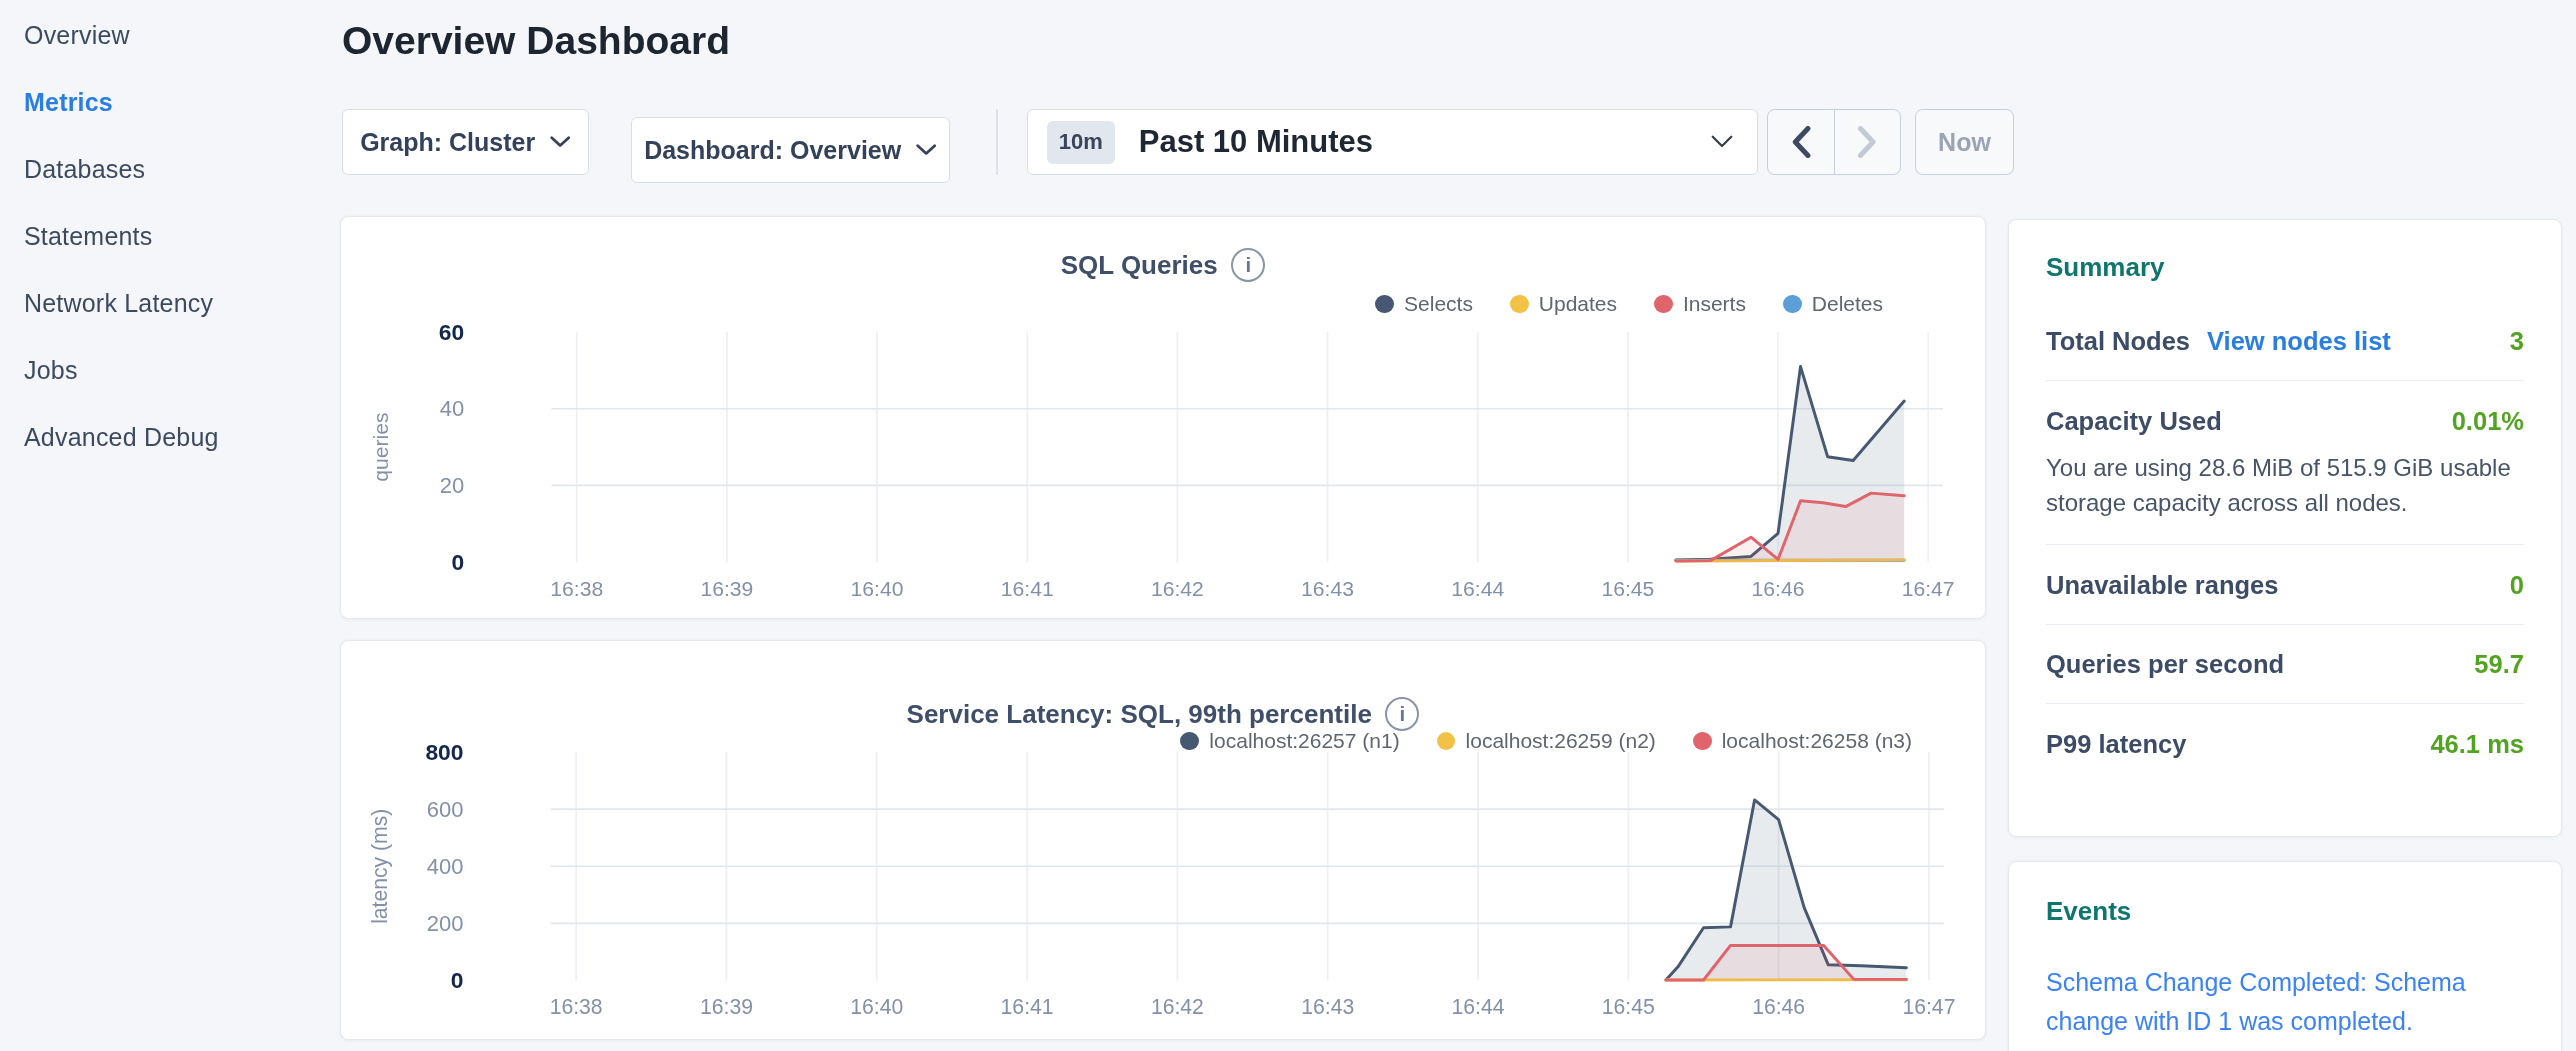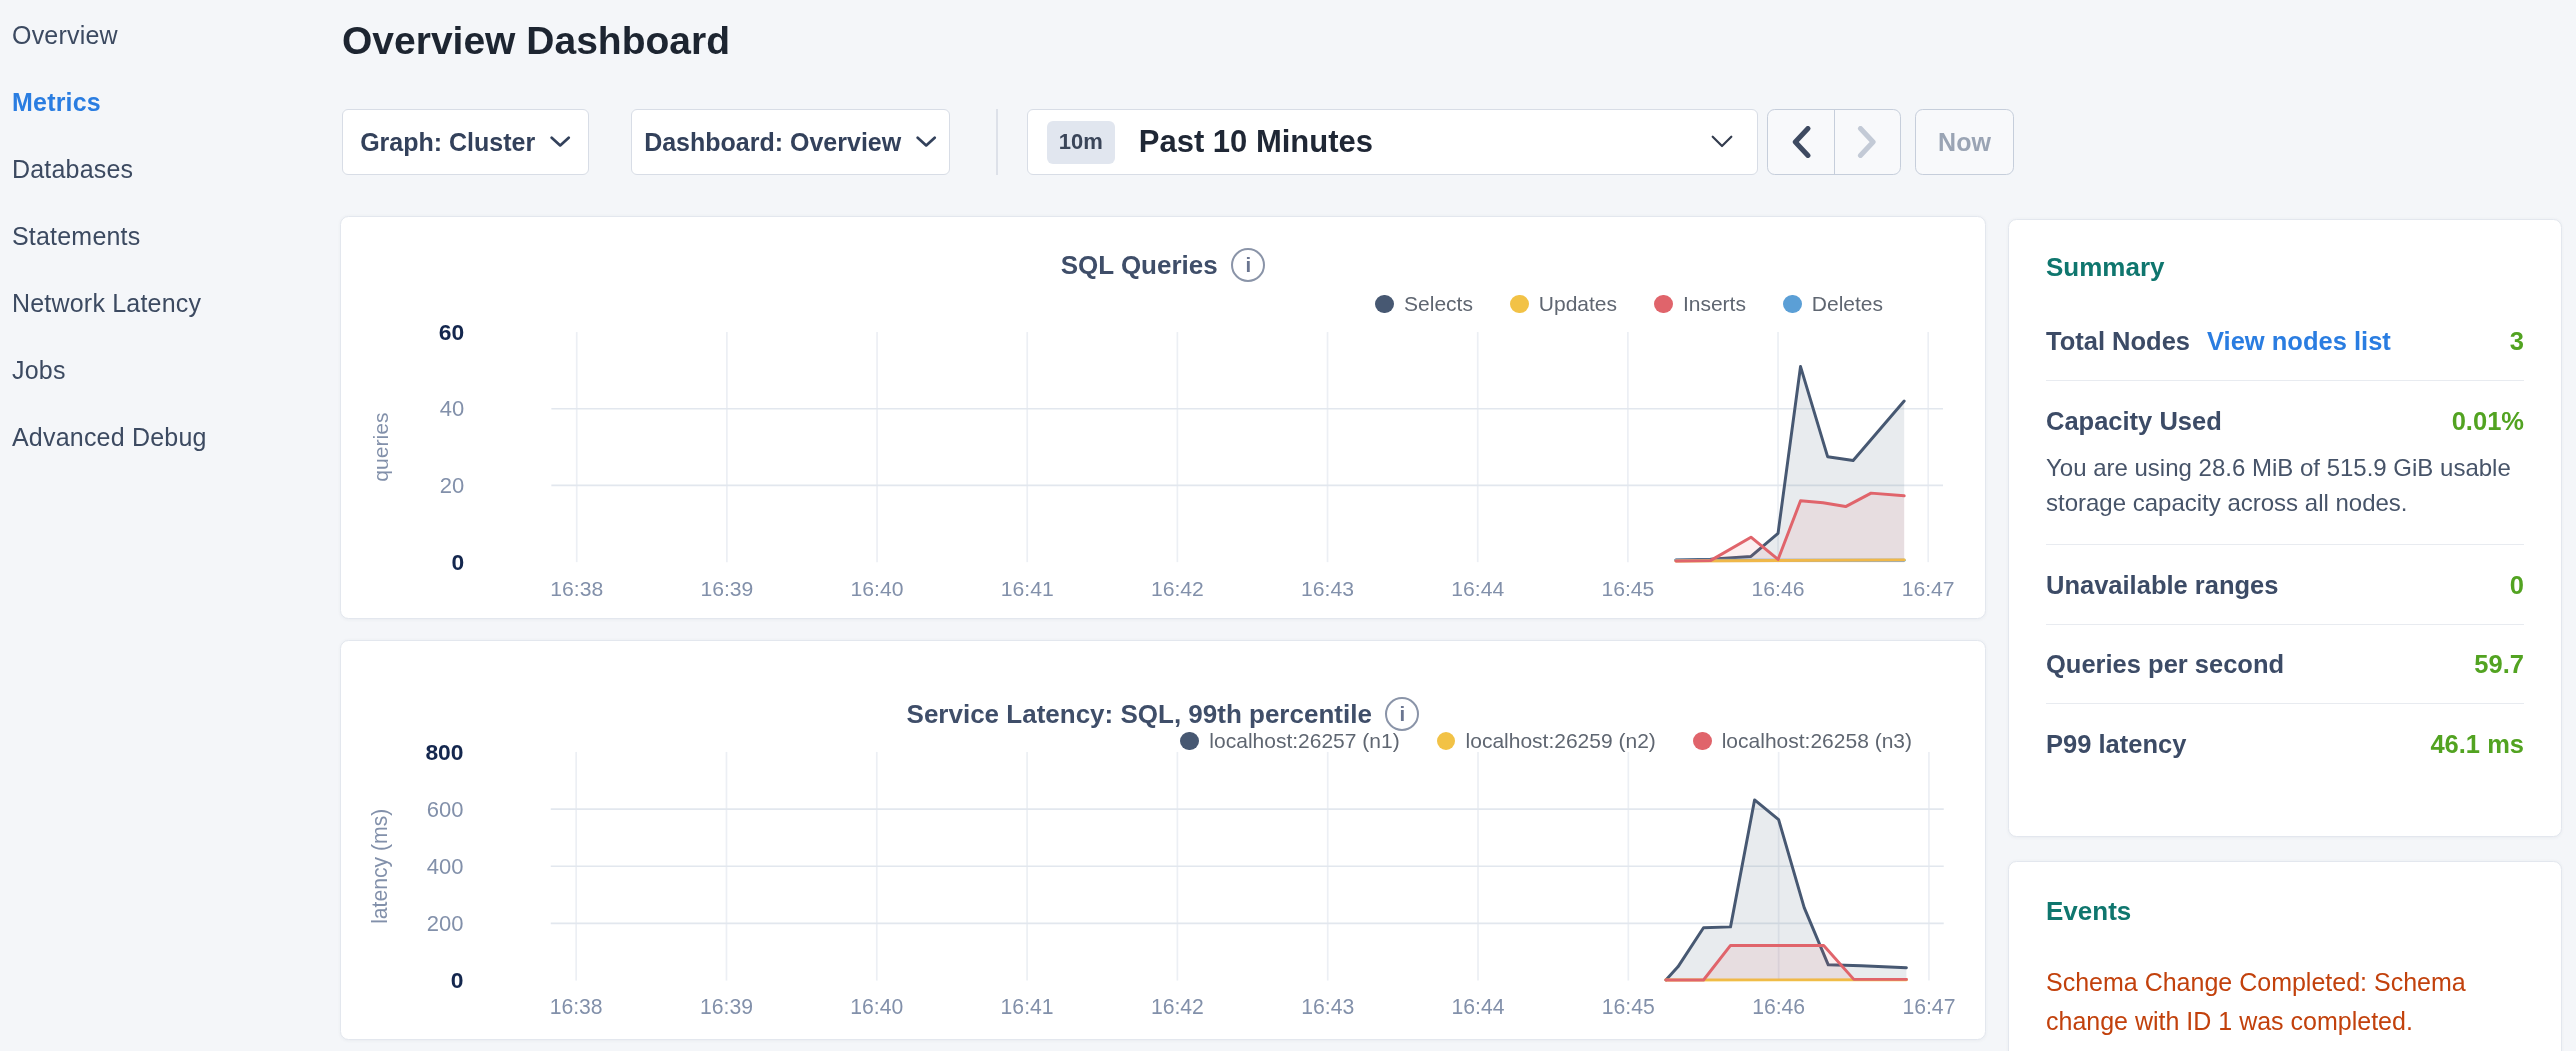--- a/index.html
+++ b/index.html
@@ -2,21 +2,21 @@
 <html style="font-size:13.6px"><head>
 <meta charset="utf-8">
 <style>
   * { margin:0; padding:0; box-sizing:border-box; }
   html,body { width:2576px; height:1051px; }
   body { font-family:"Liberation Sans", sans-serif; background:#f4f6f9; }
   #root { position:relative; width:2576px; height:1051px; overflow:hidden; }
 
   
   .sidebar { position:absolute; left:0; top:0; width:340px; height:100%; padding-top:1.7px; }
-  .side-item { height:67px; display:flex; align-items:center; padding-left:12px;
+  .side-item { height:67px; display:flex; align-items:center; padding-left:24px;
                font-size:25px; color:#3c4a61; cursor:pointer; letter-spacing:0.2px; }
   .side-item.active { color:#2a7de1; font-weight:bold; }
 
   
   .page-title { position:absolute; left:342px; top:18.7px; font-size:39px; font-weight:bold; color:#1d2531;text-align:center; }
 
   
   .btn { position:absolute; top:109px; height:66px; background:#fff; border:1.7px solid #d8dde6;
          border-radius:6px; display:flex; align-items:center; justify-content:center; gap:15.3px;
          font-size:25px; font-weight:bold; color:#33415b; cursor:pointer; }
@@ -62,21 +62,21 @@
   .sum-row.last { border-bottom:none; }
   .sum-row.first { padding-top:44px; }
   .sum-head { display:flex; align-items:flex-start; }
   .sum-label { font-size:25.5px; font-weight:bold; color:#3c4b66; }
   .sum-link { font-size:25.5px; font-weight:bold; color:#2a7de1; margin-left:17px; cursor:pointer; }
   .sum-value { margin-left:auto; font-size:25.5px; font-weight:bold; color:#52a321; }
   .sum-desc { margin-top:15.3px; font-size:24px; color:#475469; line-height:1.45; }
 
   
   .events-card { left:2008px; top:861px; width:554px; height:281px; padding:34px 37px; }
-  .event-msg { margin-top:36px; font-size:25px; color:#c2410c; line-height:1.55; }
+  .event-msg { margin-top:36px; font-size:25px; color:#3b82f6; line-height:1.55; }
   .event-time { margin-top:10.2px; font-size:23px; color:#5e6d88; }
 </style>
 </head>
 <body>
 
 <div id="root">
 
   <nav class="sidebar">
     <div class="side-item">Overview</div>
     <div class="side-item active">Metrics</div>
@@ -88,21 +88,21 @@
   </nav>
 
   <h1 class="page-title">Overview Dashboard</h1>
 
   <div class="btn" style="left:342px; width:247px;">
     <span>Graph: Cluster</span>
     <svg width="20.4" height="12" viewBox="0 0 24 14">
         <polyline points="2,2 12,11 22,2" fill="none" stroke="#33415b" stroke-width="3.2" stroke-linecap="round" stroke-linejoin="round"></polyline>
       </svg>
   </div>
-  <div class="btn" style="left:631px; width:319px;">
+  <div class="btn" style="left:631px; width:319px;margin-top:8px;">
     <span>Dashboard: Overview</span>
     <svg width="20.4" height="12" viewBox="0 0 24 14">
         <polyline points="2,2 12,11 22,2" fill="none" stroke="#33415b" stroke-width="3.2" stroke-linecap="round" stroke-linejoin="round"></polyline>
       </svg>
   </div>
   <div class="vdivider"></div>
 
   <div class="time-select">
     <span class="time-badge">10m</span>
     <span class="time-label">Past 10 Minutes</span>

